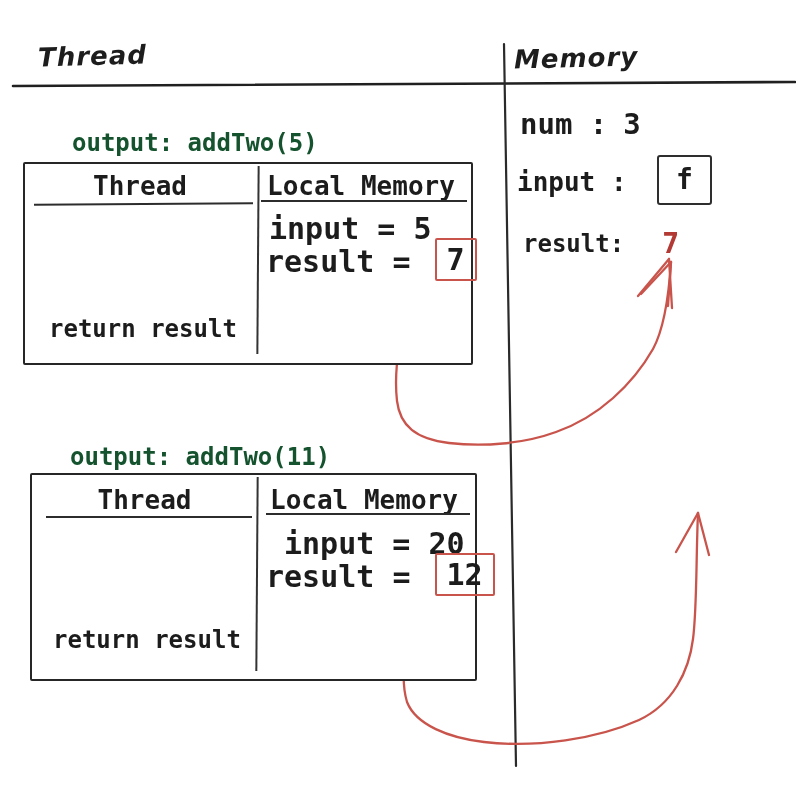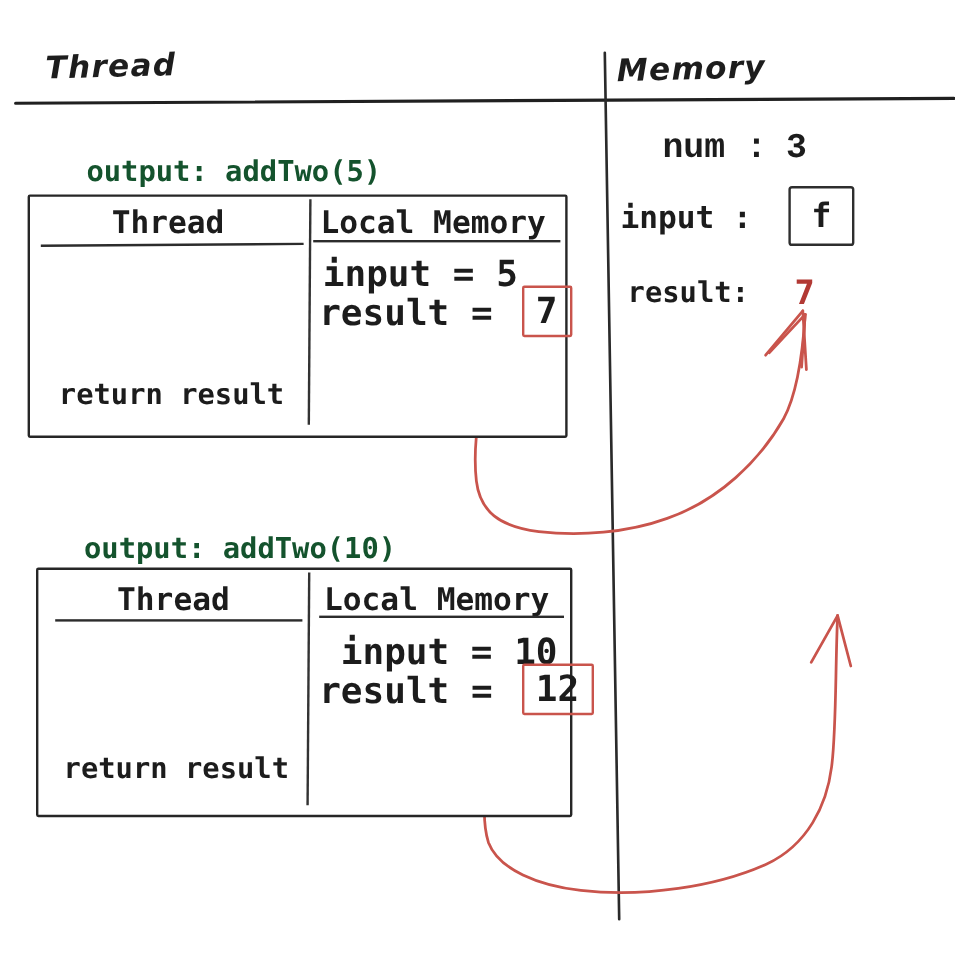--- a/index.html
+++ b/index.html
@@ -48,21 +48,21 @@
   .exec-table.f2 .cell.input{left:252px;top:51px;}
   .exec-table.f2 .cell.result{left:234px;top:80px;text-align:center;}
   .exec-table.f2 .cell.ret{left:21px;top:151px;font-size:24px;}
   .vbox{
     display:inline-block;border:2px solid #c9544c;border-radius:2px;
     padding:2px 10px;margin-left:24px;position:relative;top:-2px;color:#1c1c1c;
   }
 
   
   .mem{position:absolute;white-space:pre;font-weight:600;color:#1c1c1c;}
-  .mem.m-num{left:552px;top:107px;font-size:29px;font-family:Liberation Mono, monospace;}
+  .mem.m-num{left:520px;top:107px;font-size:29px;}
   .mem.m-add{left:517px;top:167px;font-size:26px;}
   .mem.m-out{left:523px;top:226px;font-size:24px;}
   .mem.m-new{left:531px;top:463px;font-size:24px;}
   .mem .mv{margin-left:16px;}
   .rv{font-weight:bold;color:#b23934;}
   .m-out .rv{font-size:28px;margin-left:38px;position:relative;top:1px;}
   .m-new .rv{font-size:28px;margin-left:12px;position:relative;top:6px;letter-spacing:1px;}
   .fbox{
     position:absolute;left:657px;top:155px;width:55px;height:50px;
     border:2.5px solid #2e2e2e;border-radius:3px;box-sizing:border-box;
@@ -109,28 +109,28 @@
     <div class="divider"></div>
     <div class="col-h th">Thread</div>
     <div class="col-h lm">Local Memory</div>
     <div class="rule rl"></div>
     <div class="rule rr"></div>
     <div class="cell input">input = 5</div>
     <div class="cell result"><span>result =</span><span class="vbox">7</span></div>
     <div class="cell ret">return result</div>
   </div>
 
-  <div class="frame-title f2">output: addTwo(10)</div>
+  <div class="frame-title f2">output: addTwo(11)</div>
   <div class="exec-table f2">
     <div class="divider"></div>
     <div class="col-h th">Thread</div>
     <div class="col-h lm">Local Memory</div>
     <div class="rule rl"></div>
     <div class="rule rr"></div>
-    <div class="cell input">input = 10</div>
+    <div class="cell input">input = 20</div>
     <div class="cell result"><span>result =</span><span class="vbox">12</span></div>
     <div class="cell ret">return result</div>
   </div>
 
   <div class="mem m-num"><span>num :</span><span class="mv">3</span></div>
 
   <div class="mem m-add"><span>input :</span></div>
   <div class="fbox">f</div>
 
   <div class="mem m-out"><span>result:</span><span class="rv">7</span></div>

